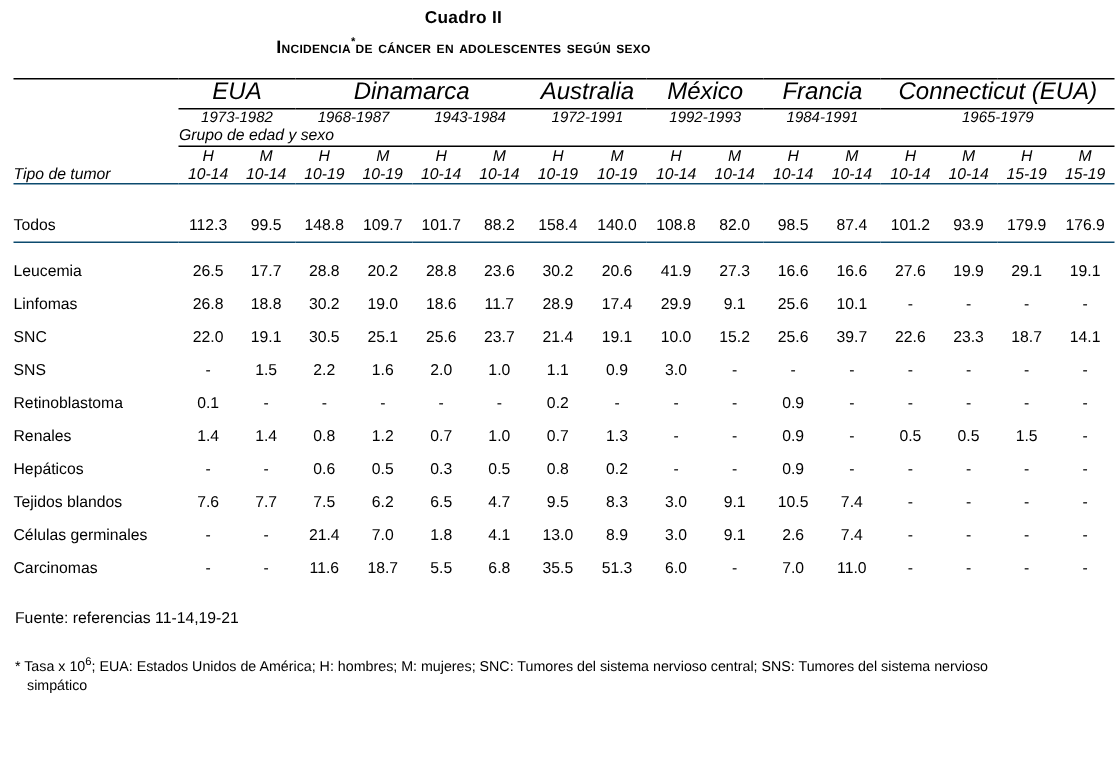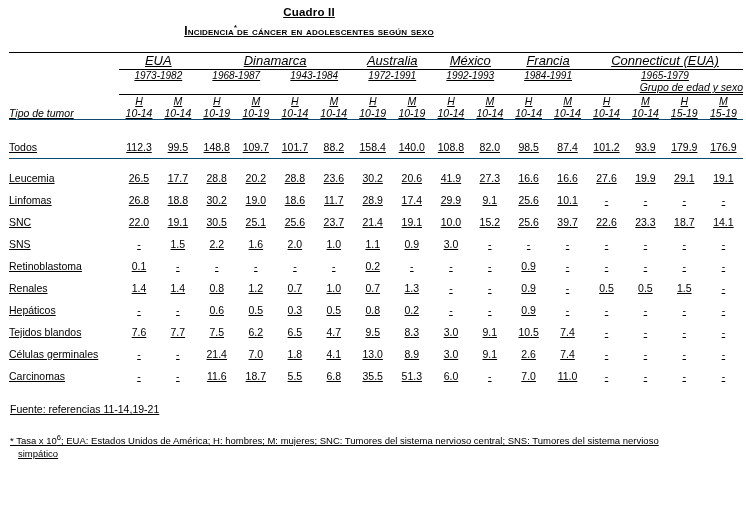--- a/index.html
+++ b/index.html
@@ -14,21 +14,20 @@
     color: #000000;
     font-size: 11px;
     overflow: hidden;
   }
   .page {
     position: relative;
     width: 618px;
     height: 510px;
     box-sizing: border-box;
     padding: 4px 6px 0 6px;
-    text-decoration: underline;
   }
   .title-block {
     text-align: center;
     margin-top: 2px;
   }
   .title-main {
     font-weight: bold;
     font-size: 11.5px;
     letter-spacing: 0.2px;
   }
@@ -55,38 +54,38 @@
   }
   .rule-top td {
     border-top: 1px solid #000;
   }
   .rule-bottom td {
     border-bottom: 1px solid #0c4a6e;
   }
   .hdr-country {
     font-style: italic;
     text-align: center;
-    font-size: 13px;
+    font-size: 16px;
     padding-bottom: 1px;
   }
   .hdr-country .u {
     border-bottom: 1px solid #000;
     display: block;
     padding: 0 2px 1px 2px;
   }
   .hdr-years {
     font-style: italic;
     text-align: center;
     font-size: 10px;
     padding-top: 1px;
     padding-bottom: 2px;
   }
   .hdr-group {
     font-style: italic;
-    text-align: right;
+    text-align: left;
     font-size: 10.5px;
     padding-top: 1px;
     padding-bottom: 1px;
   }
   .hdr-group .u {
     border-bottom: 1px solid #000;
     display: block;
     padding-bottom: 1px;
   }
   .hdr-sex {

